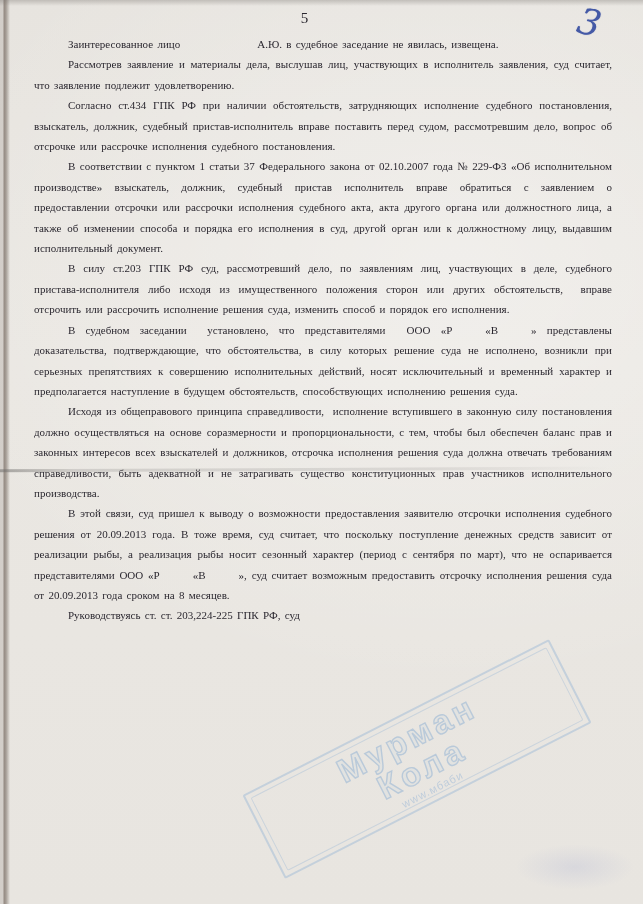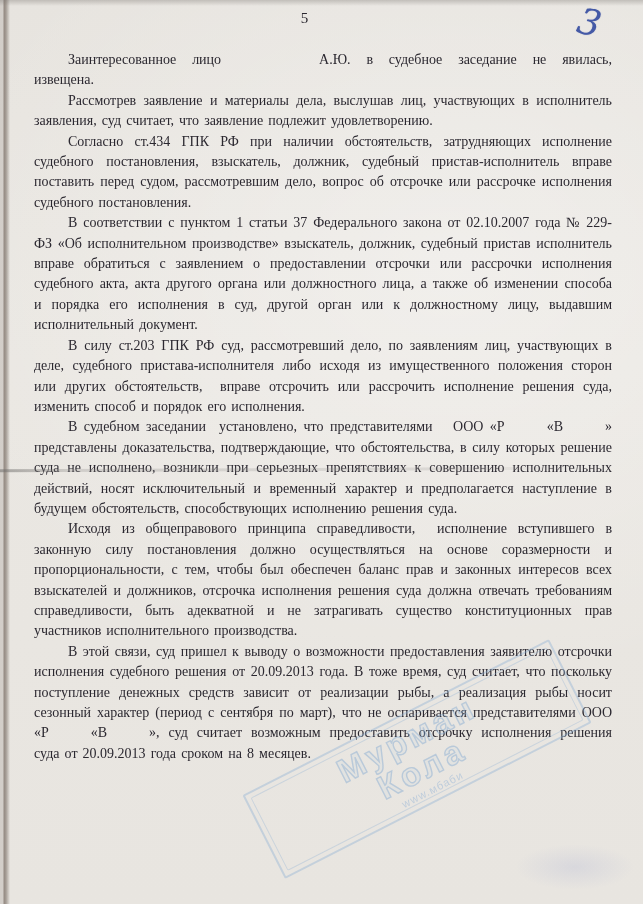--- a/index.html
+++ b/index.html
@@ -37,22 +37,22 @@
     position:absolute;top:10px;left:0;width:610px;
     text-align:center;font-size:15px;letter-spacing:1px;
   }
   .hand-mark{
     position:absolute;top:2px;left:578px;
     font-family:"DejaVu Serif",serif;font-style:italic;
     font-size:36px;color:#4459a6;transform:rotate(14deg);
     text-shadow:0 0 1px rgba(68,89,166,.45);
   }
   .doc{
-    position:absolute;left:34px;top:50px;width:578px;
-    font-size:14px;line-height:20.4px;
+    position:absolute;left:34px;top:34px;width:578px;
+    font-size:11px;line-height:20.4px;
     text-align:justify;word-spacing:1.6px;
   }
   .doc p{margin:0;text-indent:34px;}
   
   .stamp{
     position:absolute;left:245px;top:712px;width:340px;height:90px;
     transform:rotate(-27deg);
     border:2.5px solid rgba(140,175,212,.65);
     border-radius:2px;
     opacity:.6;
@@ -92,20 +92,21 @@
 
   <div class="doc">
     <p>Заинтересованное лицо       А.Ю. в судебное заседание не явилась, извещена.</p>
     <p>Рассмотрев заявление и материалы дела, выслушав лиц, участвующих в исполнитель заявления, суд считает, что заявление подлежит удовлетворению.</p>
     <p>Согласно ст.434 ГПК РФ при наличии обстоятельств, затрудняющих исполнение судебного постановления, взыскатель, должник, судебный пристав-исполнитель вправе поставить перед судом, рассмотревшим дело, вопрос об отсрочке или рассрочке исполнения судебного постановления.</p>
     <p>В соответствии с пунктом 1 статьи 37 Федерального закона от 02.10.2007 года № 229-ФЗ «Об исполнительном производстве» взыскатель, должник, судебный пристав исполнитель вправе обратиться с заявлением о предоставлении отсрочки или рассрочки исполнения судебного акта, акта другого органа или должностного лица, а также об изменении способа и порядка его исполнения в суд, другой орган или к должностному лицу, выдавшим исполнительный документ.</p>
     <p>В силу ст.203 ГПК РФ суд, рассмотревший дело, по заявлениям лиц, участвующих в деле, судебного пристава-исполнителя либо исходя из имущественного положения сторон или других обстоятельств,&nbsp; вправе отсрочить или рассрочить исполнение решения суда, изменить способ и порядок его исполнения.</p>
     <p>В судебном заседании&nbsp; установлено, что представителями  ООО «Р   «В   » представлены доказательства, подтверждающие, что обстоятельства, в силу которых решение суда не исполнено, возникли при серьезных препятствиях к совершению исполнительных действий, носят исключительный и временный характер и предполагается наступление в будущем обстоятельств, способствующих исполнению решения суда.</p>
     <p>Исходя из общеправового принципа справедливости,&nbsp; исполнение вступившего в законную силу постановления должно осуществляться на основе соразмерности и пропорциональности, с тем, чтобы был обеспечен баланс прав и законных интересов всех взыскателей и должников, отсрочка исполнения решения суда должна отвечать требованиям справедливости, быть адекватной и не затрагивать существо конституционных прав участников исполнительного производства.</p>
     <p>В этой связи, суд пришел к выводу о возможности предоставления заявителю отсрочки исполнения судебного решения от 20.09.2013 года. В тоже время, суд считает, что поскольку поступление денежных средств зависит от реализации рыбы, а реализация рыбы носит сезонный характер (период с сентября по март), что не оспаривается представителями ООО «Р   «В   », суд считает возможным предоставить отсрочку исполнения решения суда от 20.09.2013 года сроком на 8 месяцев.</p>
+    <p>Руководствуясь ст. ст. 203,224-225 ГПК РФ, суд</p>
   </div>
 
   <div class="streak"></div>
 
   <div class="stamp">
     <div class="stamp-inner"></div>
     <div class="stamp-line">Мурман</div>
     <div class="stamp-line">Кола</div>
     <div class="stamp-url">www.мбаби</div>
   </div>

